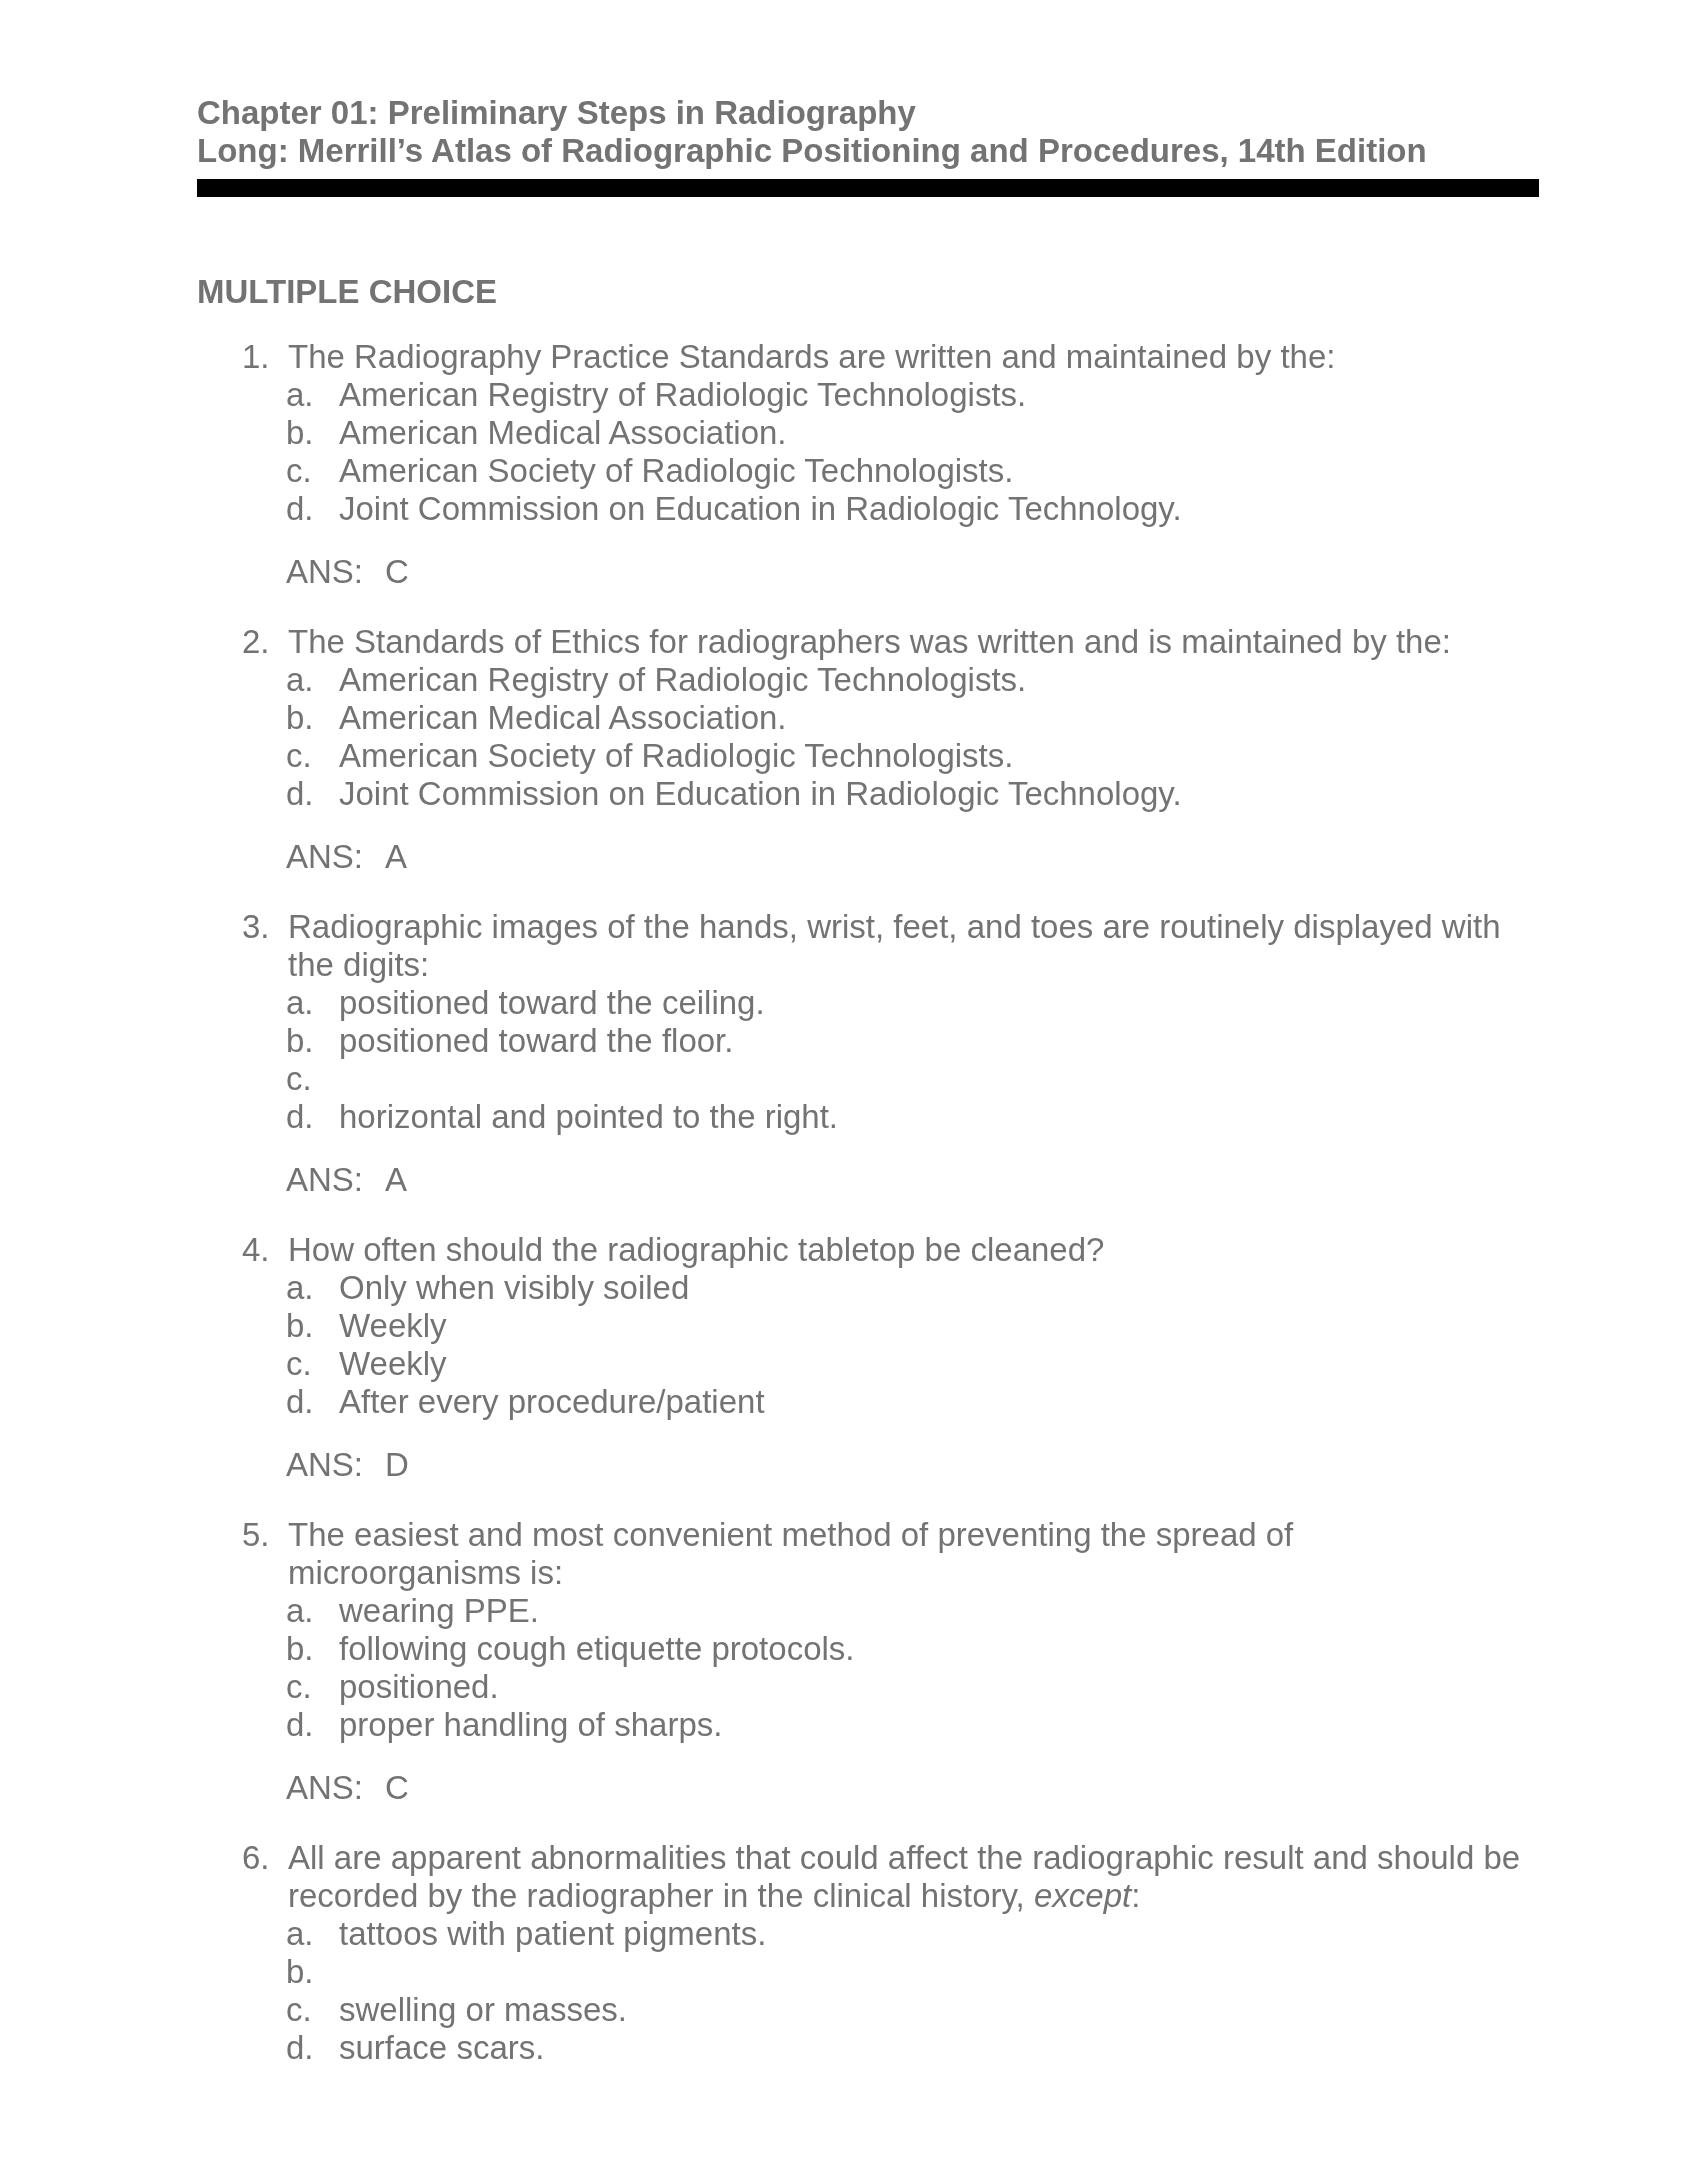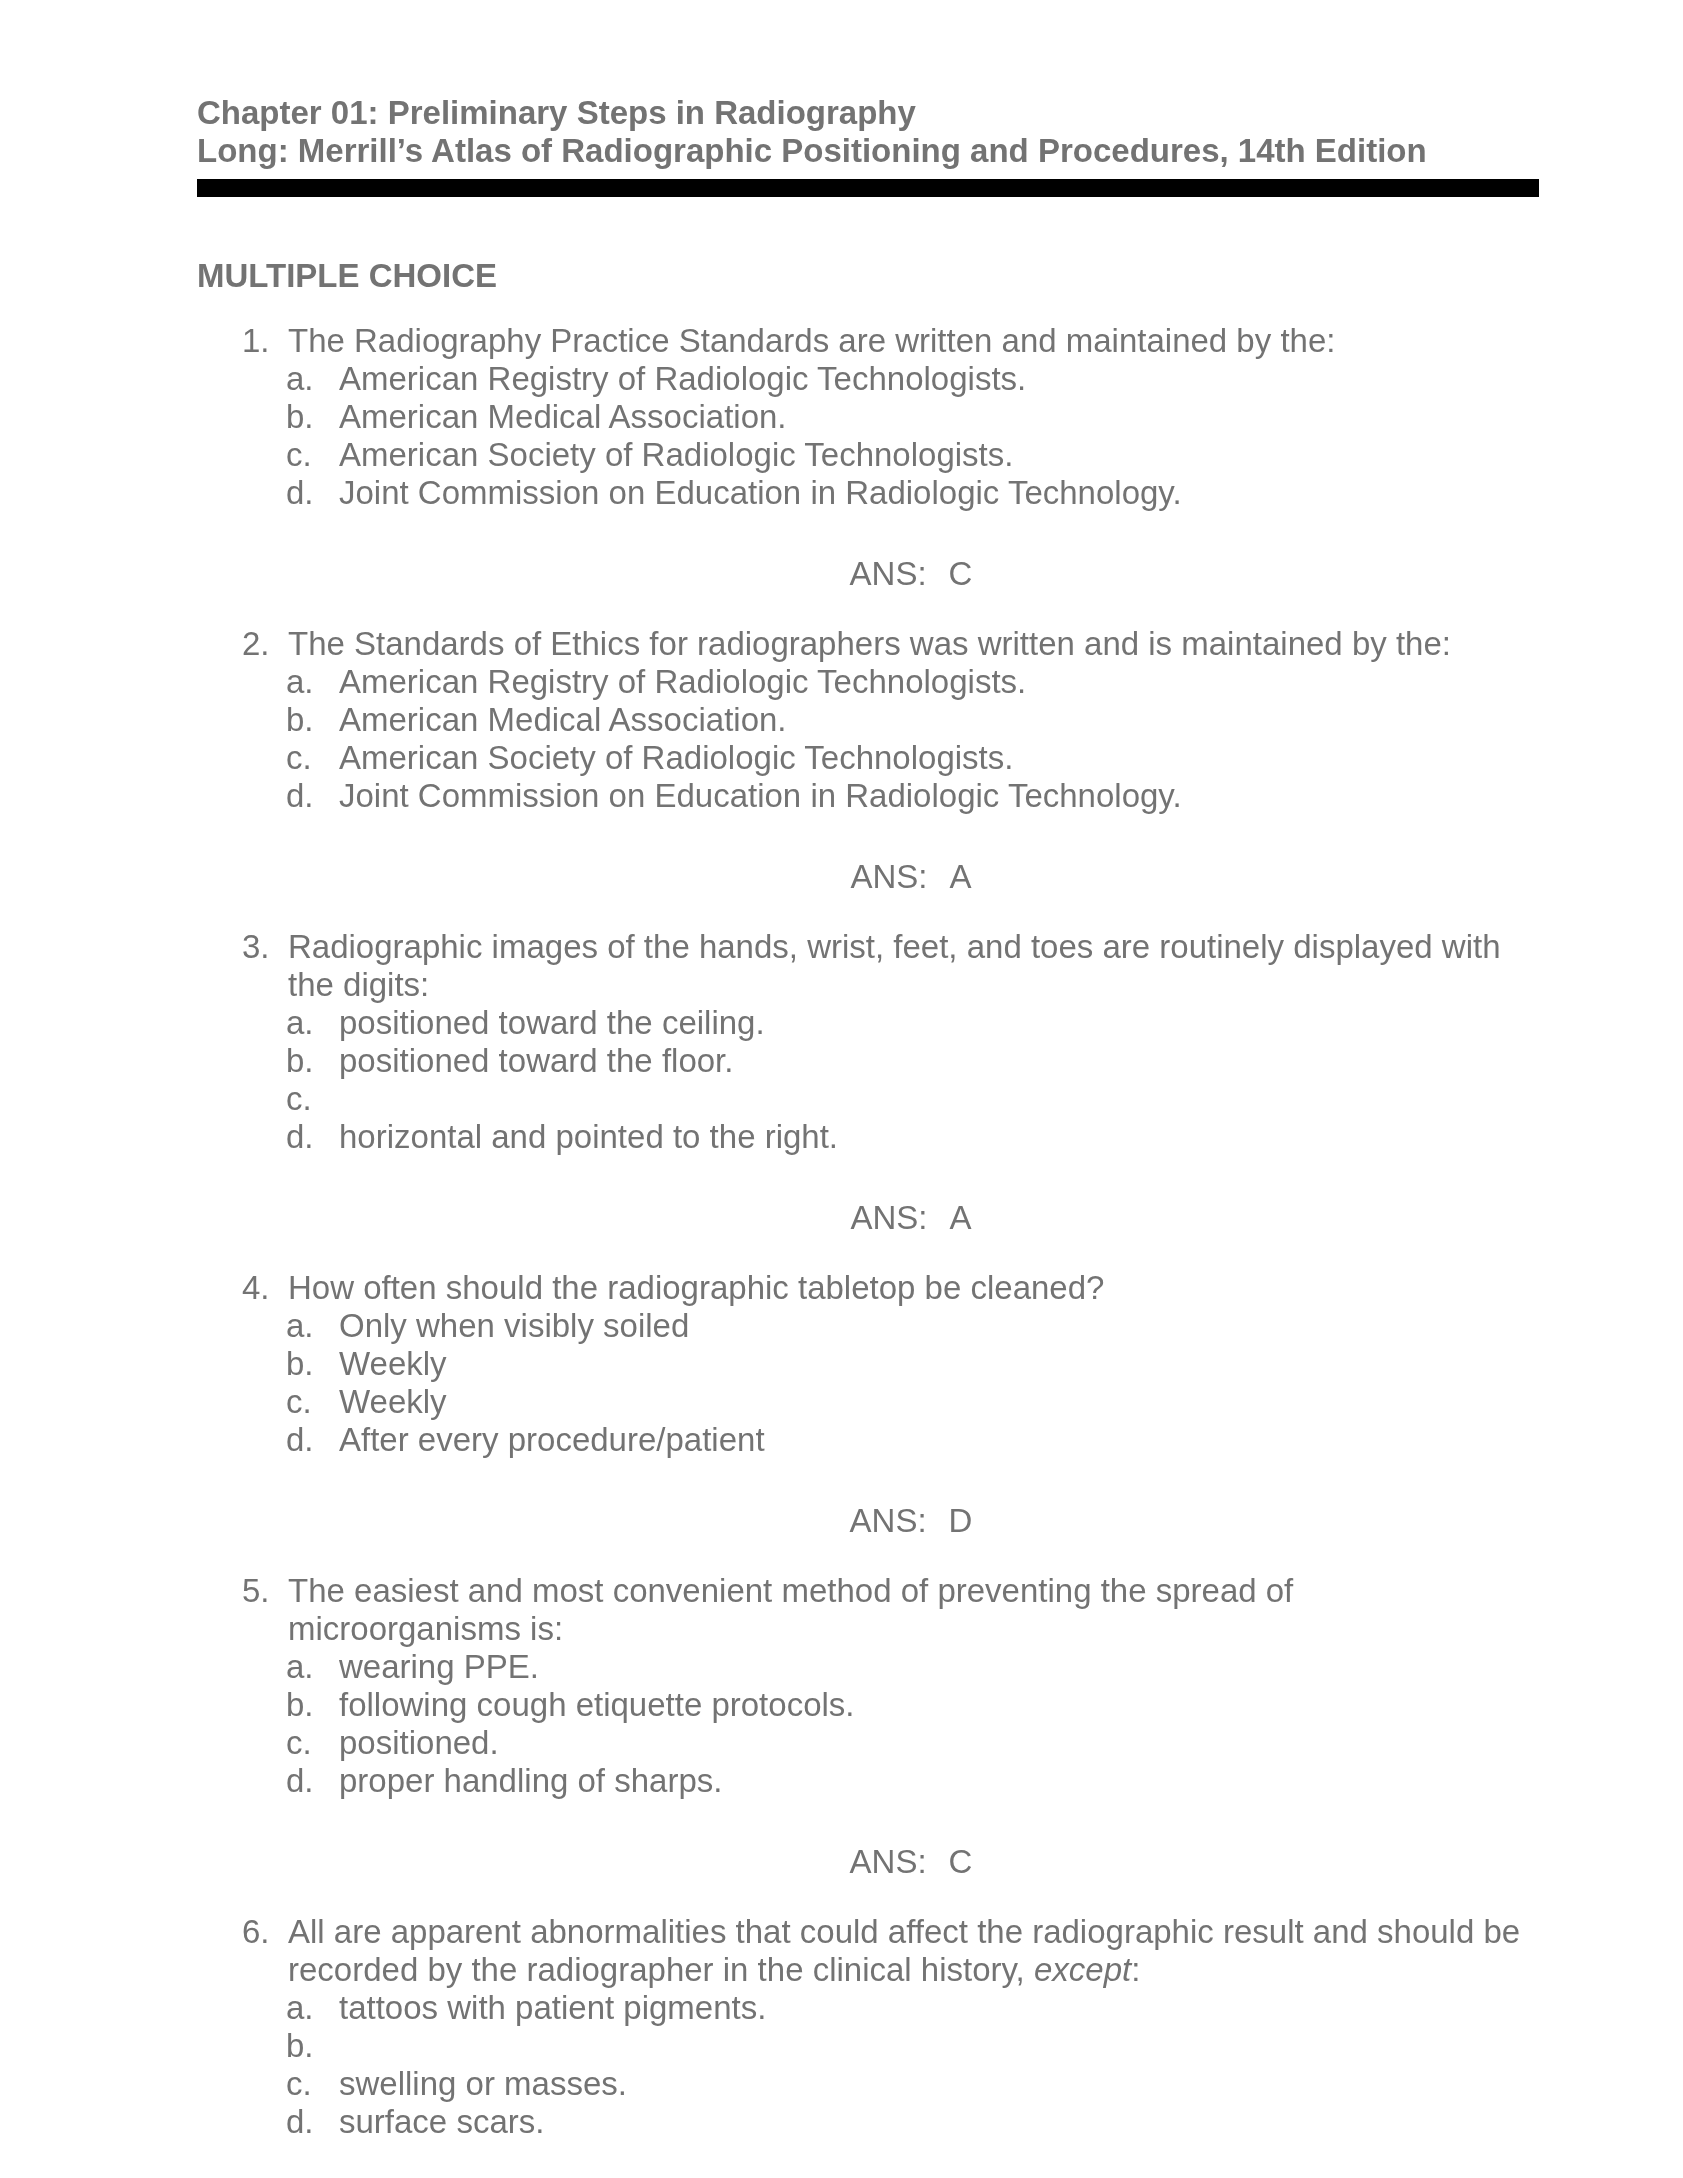--- a/index.html
+++ b/index.html
@@ -11,30 +11,30 @@
     background: #ffffff;
     color: #737373;
     font-family: Liberation Sans, sans-serif;
     font-size: 33px;
     line-height: 38px;
     overflow: hidden;
   }
   .content { padding-top: 94px; padding-left: 197px; }
   .header-line { font-weight: bold; white-space: nowrap; }
   .rule { width: 1342px; height: 18px; background: #000000; margin-top: 9px; }
-  .section-title { font-weight: bold; margin-top: 60px; }
+  .section-title { font-weight: bold; margin-top: 76px; }
   .question { margin-top: 32px; width: 1339px; }
   .question.first { margin-top: 27px; }
   .q-row { display: flex; }
   .q-num { flex: 0 0 91px; padding-left: 45px; }
   .q-text { width: 1247px; }
   .opt-row { display: flex; padding-left: 89px; }
   .opt-letter { flex: 0 0 53px; }
   .opt-text { flex: 1; }
-  .ans-row { margin-top: 43px; padding-left: 89px; text-align: center; }
+  .ans-row { margin-top: 25px; padding-left: 89px; }
   .ans-value { margin-left: 22px; }
   .italic { font-style: italic; }
 </style>
 </head>
 <body>
 
 <div class="page">
   <div class="content">
 
     <div class="doc-header">

